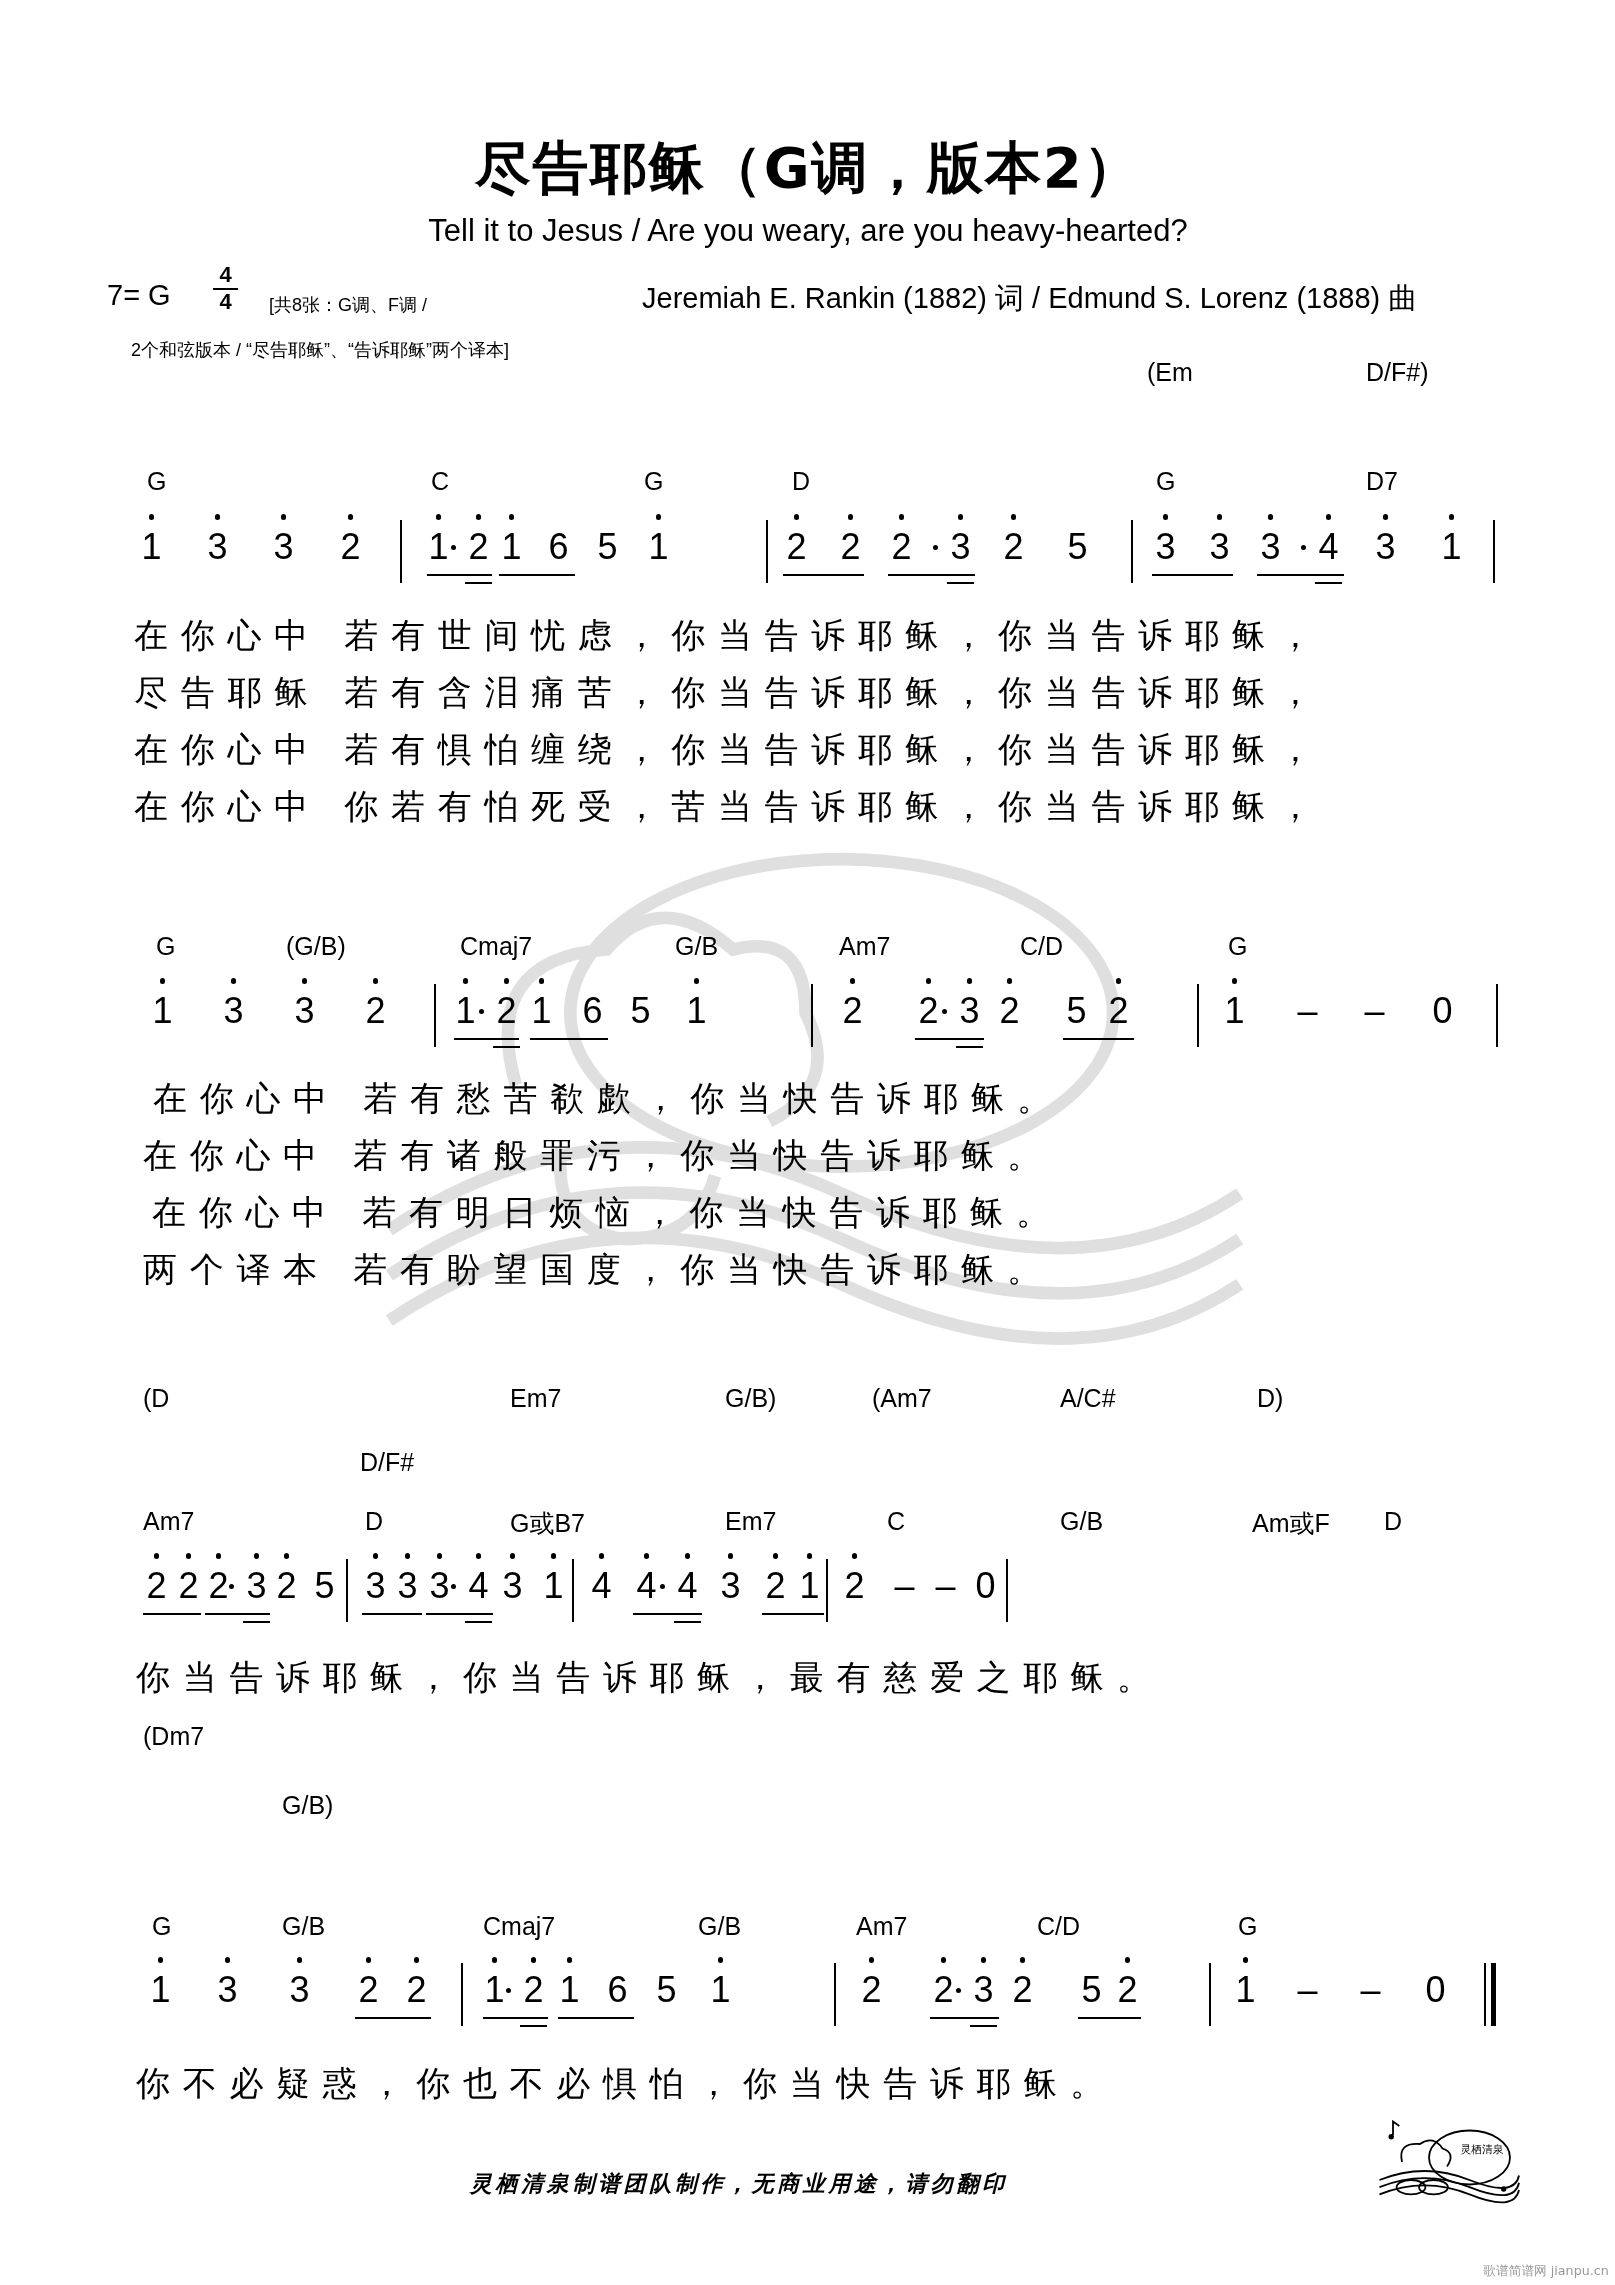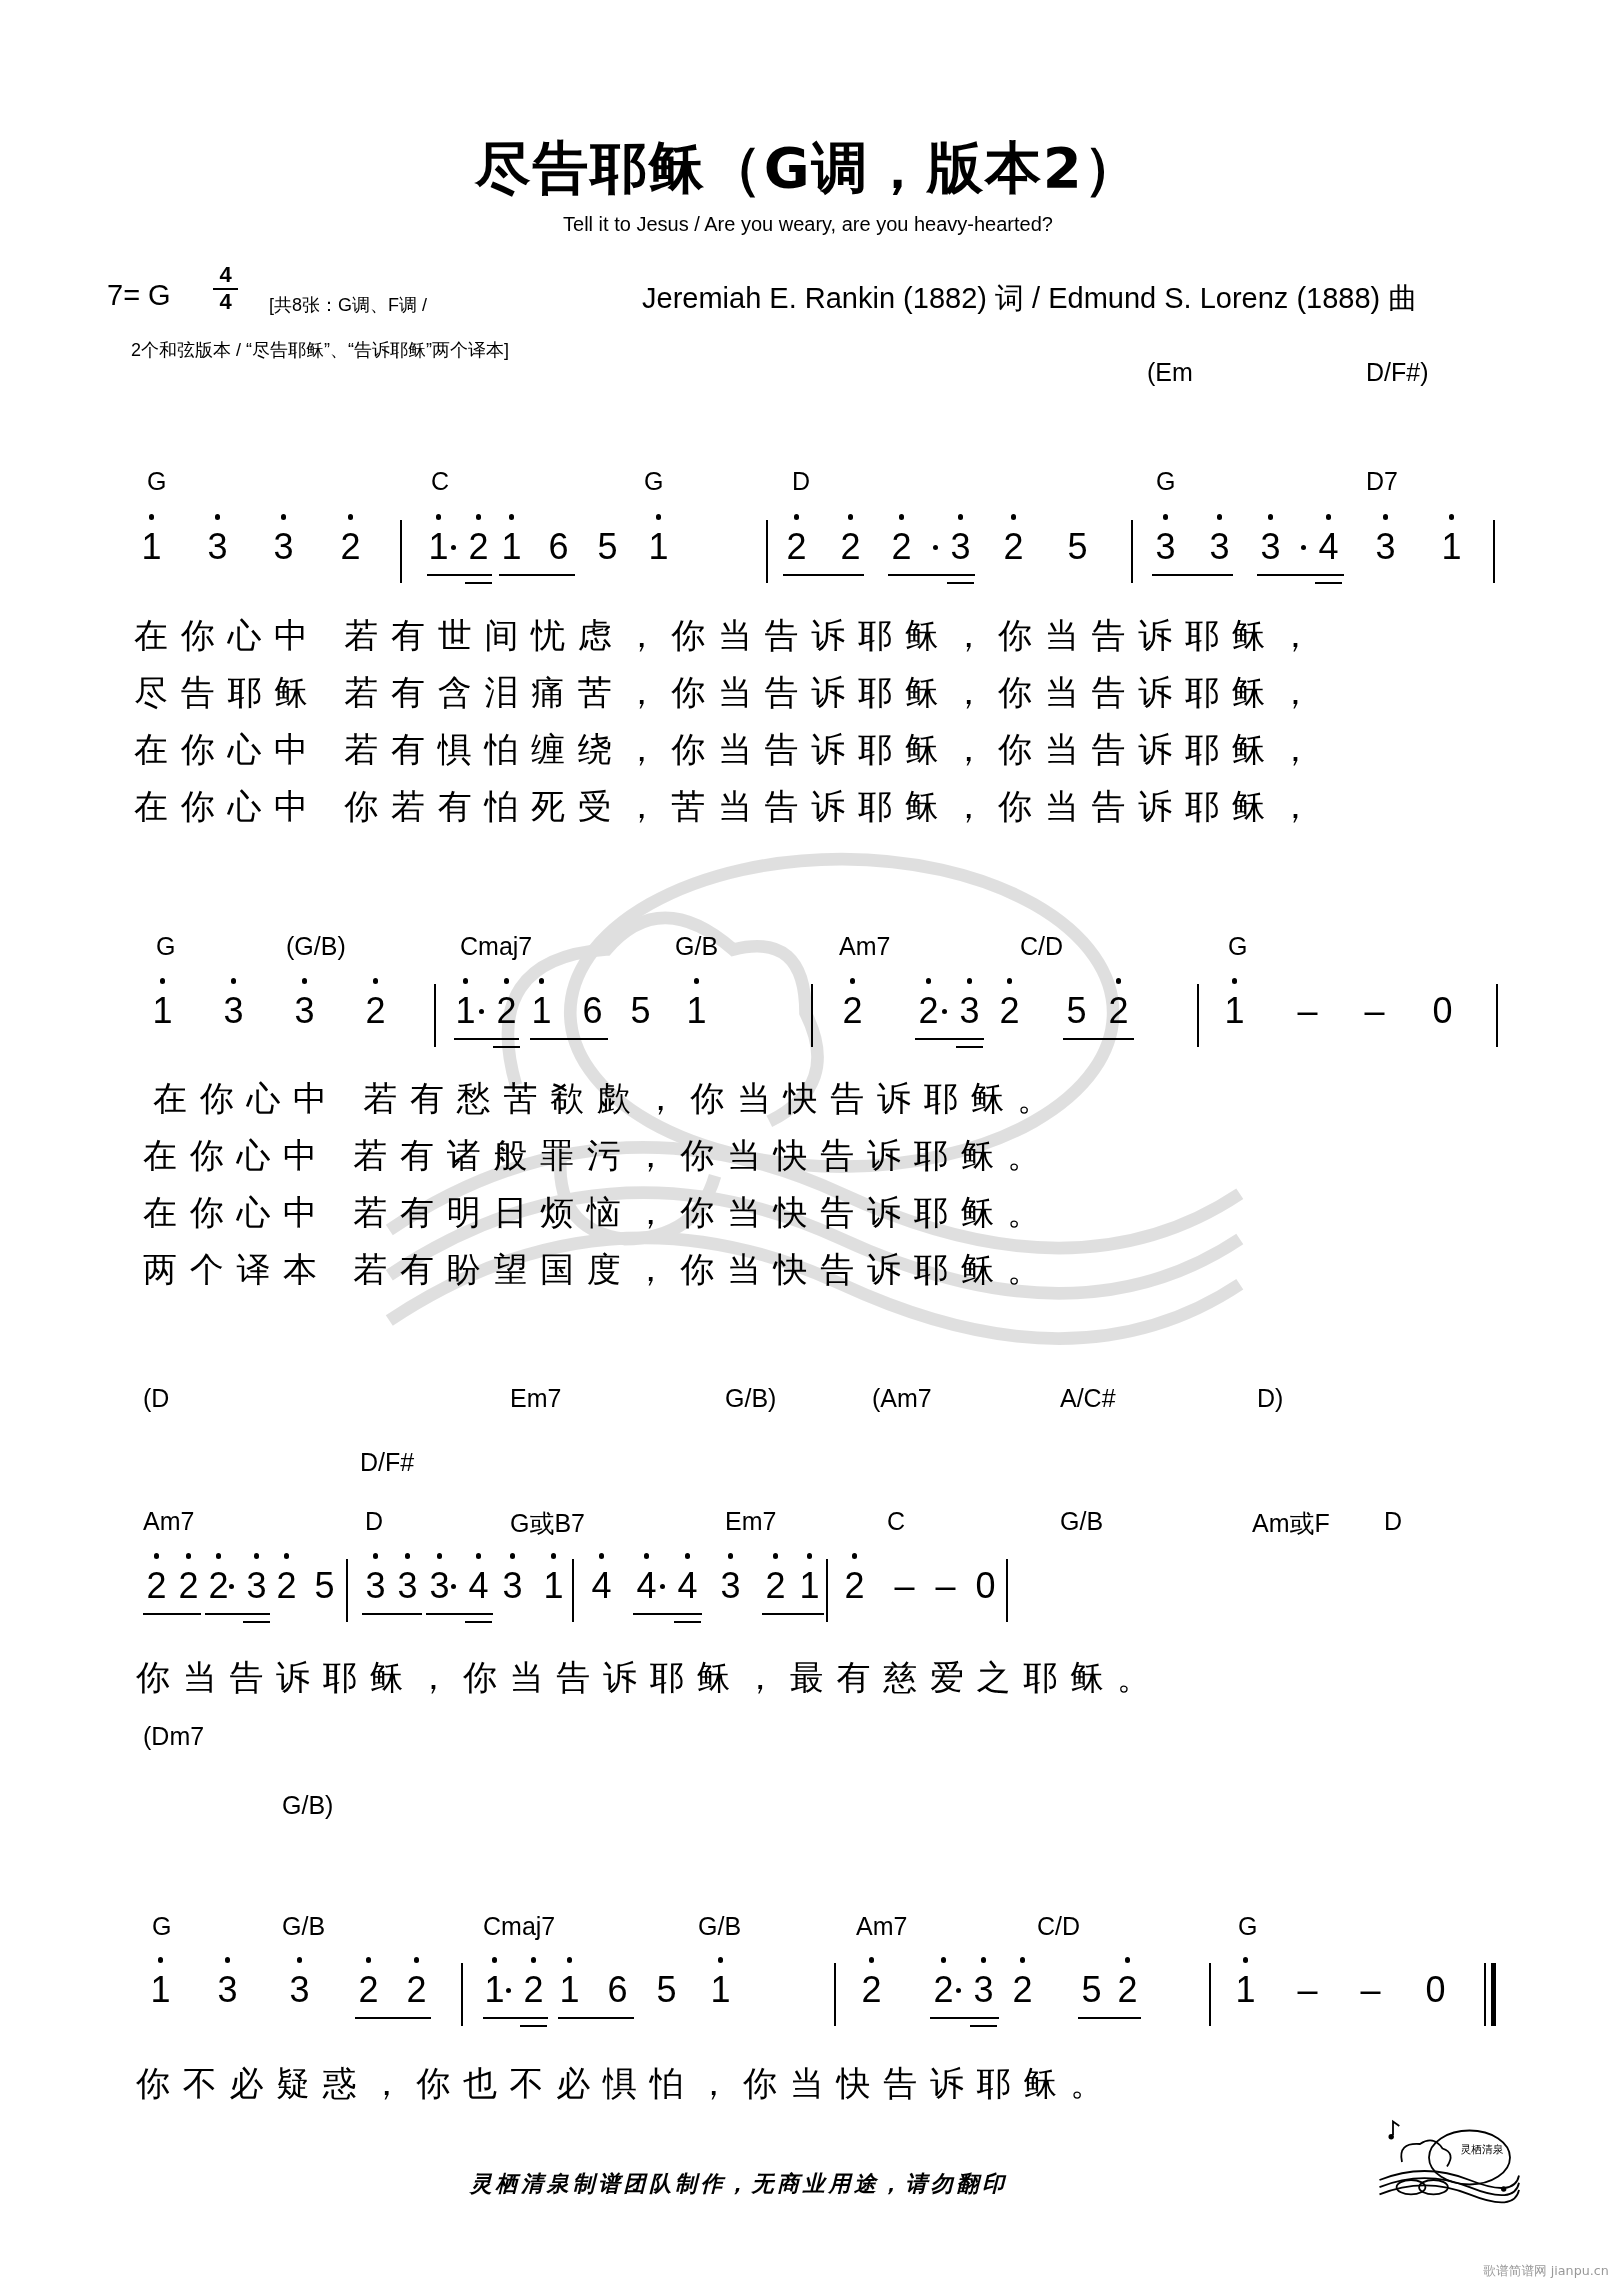--- a/index.html
+++ b/index.html
@@ -2,21 +2,21 @@
 <html style="font-size:14.5px"><head>
 <meta charset="utf-8">
 <style>
   html, body { margin: 0; padding: 0; background: #ffffff; }
   body {
     width: 1616px; height: 2285px; position: relative; overflow: hidden;
     font-family: "DejaVu Sans", "Liberation Sans", sans-serif; color: #000;
   }
   .abs { position: absolute; white-space: nowrap; }
   .title { left: 0; width: 1616px; top: 131px; text-align: center; font-size: 56px; font-weight: bold; letter-spacing: 1.8px; }
-  .subtitle { left: 0; width: 1616px; top: 213px; text-align: center; font-size: 20px; font-family: "Liberation Sans", sans-serif; }
+  .subtitle { left: 0; width: 1616px; top: 213px; text-align: center; font-size: 31px; font-family: "Liberation Sans", sans-serif; }
   .key { left: 107px; top: 279px; font-size: 29px; font-family: "Liberation Sans", sans-serif; }
   .timesig { left: 213px; top: 264px; width: 25px; text-align: center; font-size: 22px; font-weight: bold; font-family: "Liberation Sans", sans-serif; line-height: 22px; }
   .timesig .bar { display: block; height: 1.8px; background: #000; margin: 1.8px 0; }
   .note1 { left: 269px; top: 293px; font-size: 18px; font-family: "Liberation Sans", sans-serif; }
   .note2 { left: 131px; top: 338px; font-size: 18px; font-family: "Liberation Sans", sans-serif; }
   .authors { left: 642px; top: 279px; font-size: 29px; font-family: "Liberation Sans", sans-serif; }
   .chord { position: absolute; font-size: 25px; font-family: "Liberation Sans", sans-serif; white-space: nowrap; }
   .staff { position: absolute; height: 81px; }
   .n { position: absolute; font-size: 36px; font-family: "Liberation Sans", sans-serif; width: 27px; text-align: center; top: 25px; line-height: 40px; }
   .n .dot { position: absolute; left: 11px; top: -12.7px; width: 5.4px; height: 5.4px; border-radius: 50%; background: #000; }
@@ -180,21 +180,21 @@
     <div class="bl" style="left:1197px;top:18px;height:63px"></div>
     <div class="n" style="left:1221px"><span class="dot"></span>1</div>
     <div class="n" style="left:1294px">–</div>
     <div class="n" style="left:1361px">–</div>
     <div class="n" style="left:1429px">0</div>
     <div class="bl" style="left:1496px;top:18px;height:63px"></div>
   </div>
 
   <div class="lyric" style="left:153px;top:1076px">在你心中  若有愁苦欷歔，你当快告诉耶稣。</div>
   <div class="lyric" style="left:143px;top:1133px">在你心中  若有诸般罪污，你当快告诉耶稣。</div>
-  <div class="lyric" style="left:143px;top:1190px">在你心中  若有明日烦恼，你当快告诉耶稣。</div>
+  <div class="lyric" style="left:152px;top:1190px">在你心中  若有明日烦恼，你当快告诉耶稣。</div>
   <div class="lyric" style="left:143px;top:1247px">两个译本  若有盼望国度，你当快告诉耶稣。</div>
 </div>
 
 <div>
   <div class="chord" style="left:143px;top:1384px">(D</div>
   <div class="chord" style="left:360px;top:1448px">D/F#</div>
   <div class="chord" style="left:510px;top:1384px">Em7</div>
   <div class="chord" style="left:725px;top:1384px">G/B)</div>
   <div class="chord" style="left:872px;top:1384px">(Am7</div>
   <div class="chord" style="left:1060px;top:1384px">A/C#</div>

